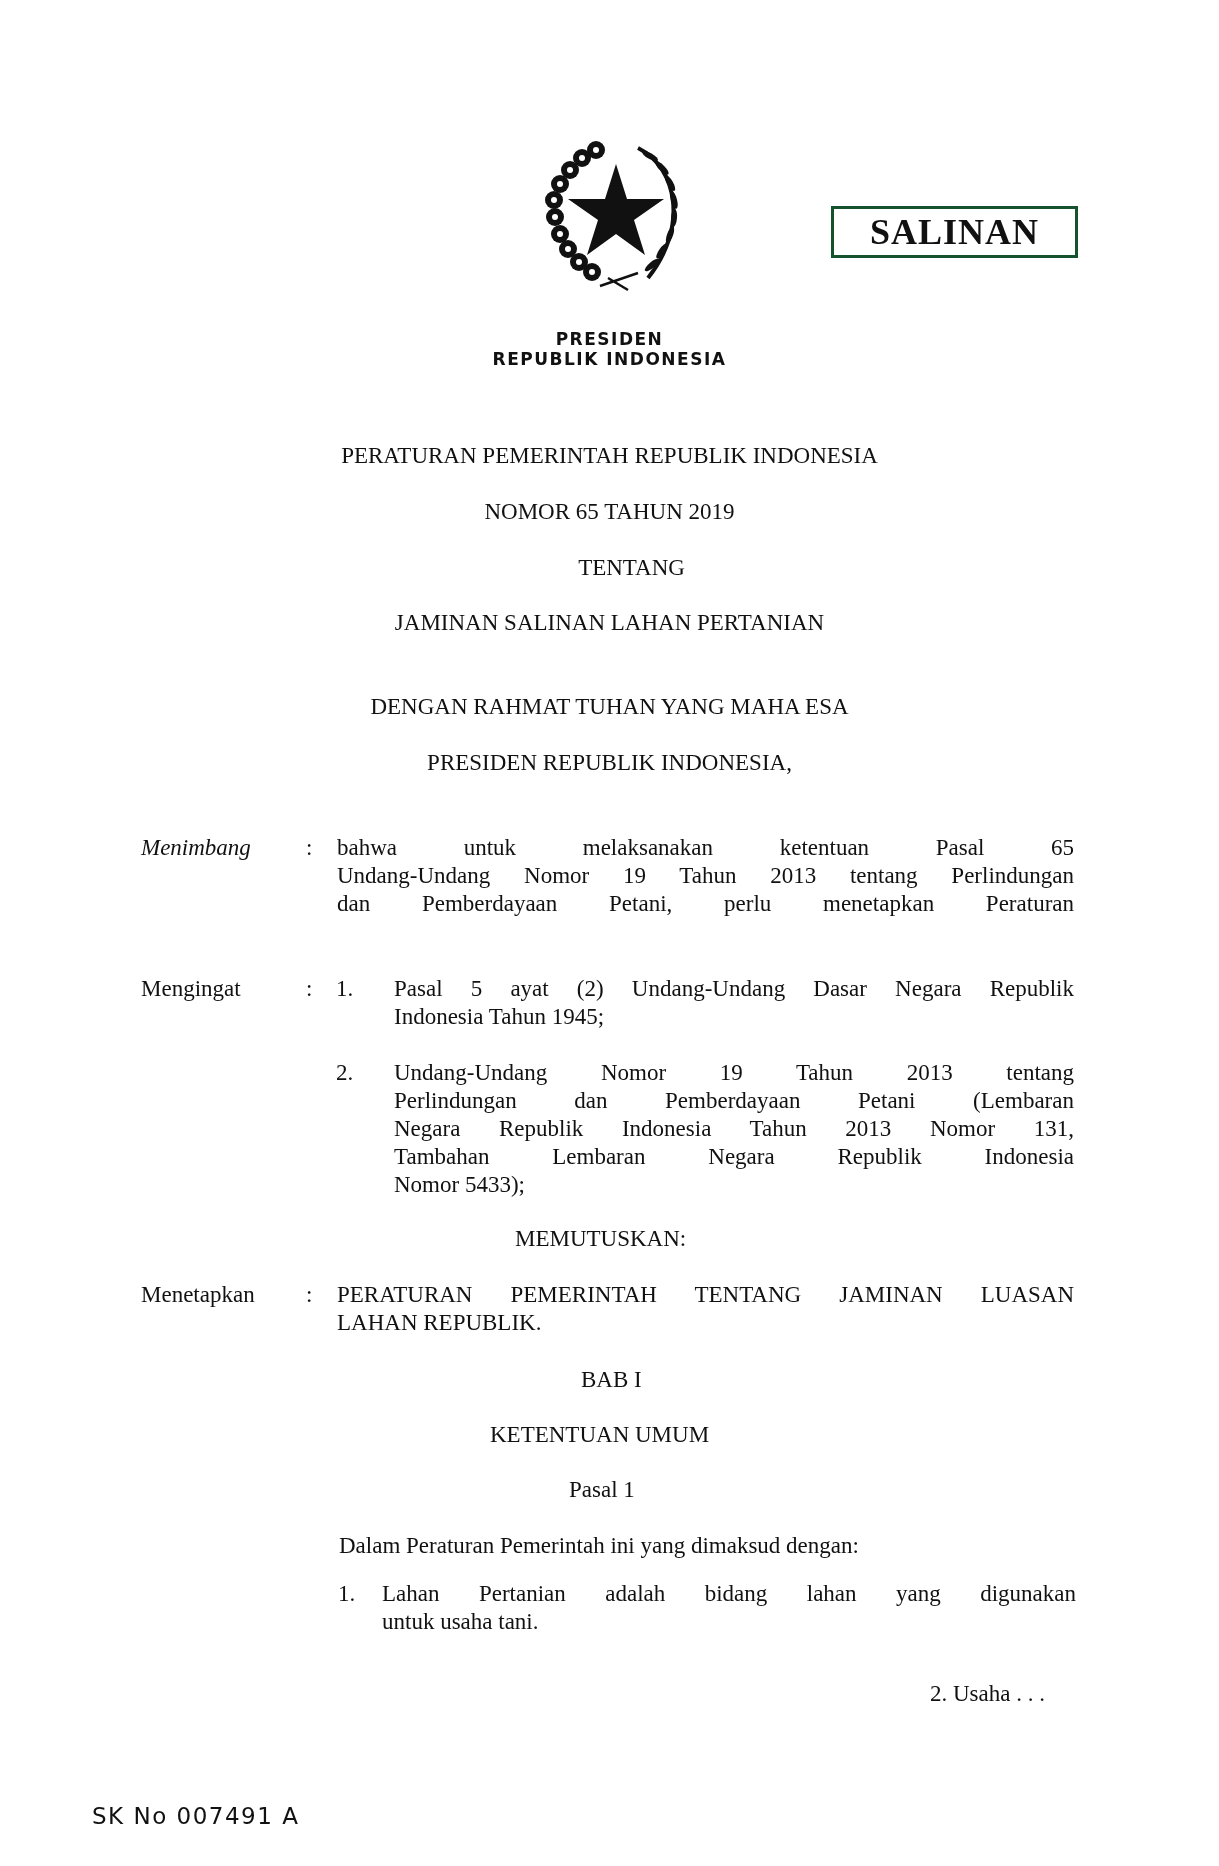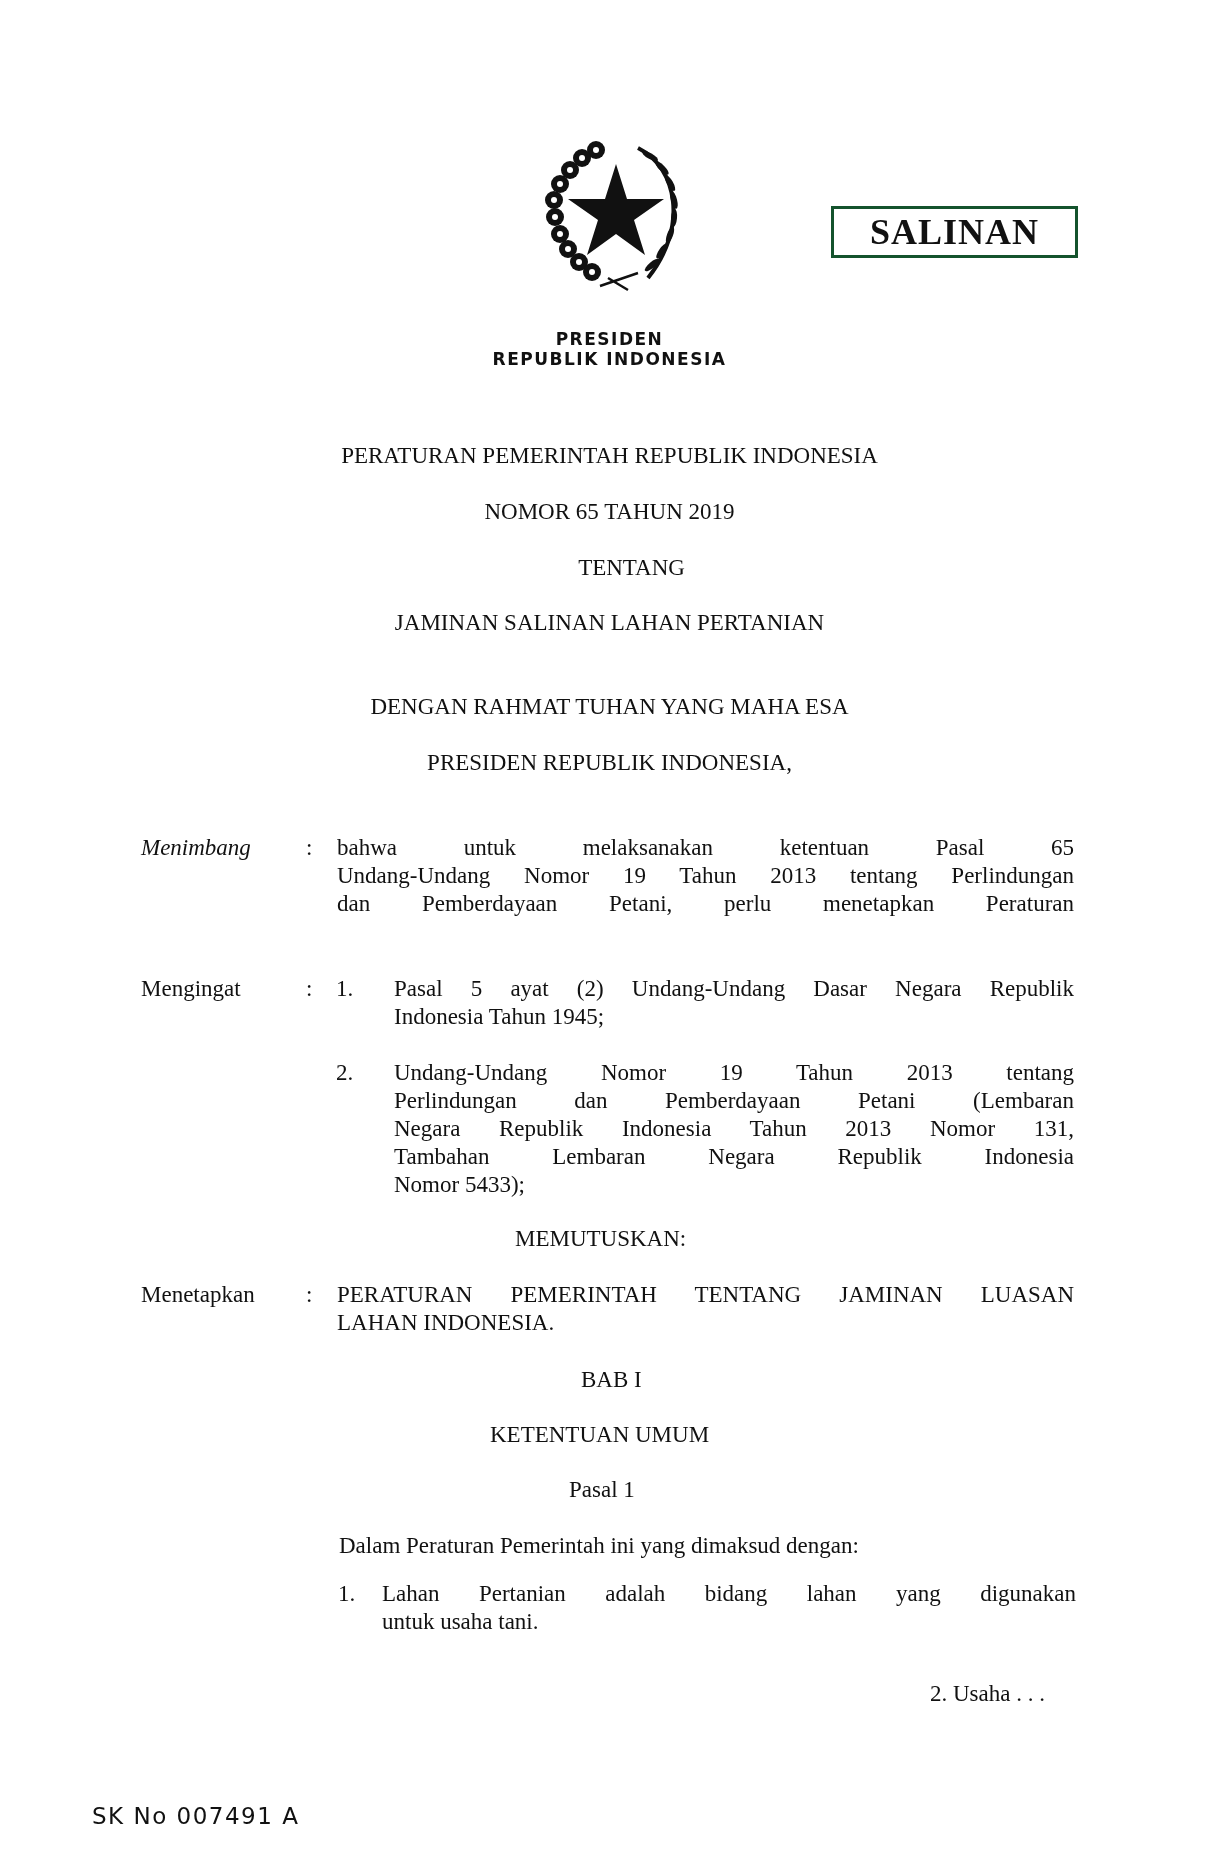--- a/index.html
+++ b/index.html
@@ -108,21 +108,21 @@
   <div class="justify-full">Tambahan Lembaran Negara Republik Indonesia</div>
   <div>Nomor 5433);</div>
 </div>
 
 <div class="abs body-text" style="left:515px; top:1225px;">MEMUTUSKAN:</div>
 
 <div class="abs body-text label-col" style="top:1281px;">Menetapkan</div>
 <div class="abs body-text colon" style="top:1281px;">:</div>
 <div class="abs body-text" style="left:337px; top:1281px; width:737px;">
   <div class="justify-full">PERATURAN PEMERINTAH TENTANG JAMINAN LUASAN</div>
-  <div>LAHAN INDONESIA.</div>
+  <div>LAHAN REPUBLIK.</div>
 </div>
 
 <div class="abs body-text" style="left:581px; top:1366px;">BAB I</div>
 <div class="abs body-text" style="left:490px; top:1421px;">KETENTUAN UMUM</div>
 <div class="abs body-text" style="left:569px; top:1476px;">Pasal 1</div>
 <div class="abs body-text" style="left:339px; top:1532px;">Dalam Peraturan Pemerintah ini yang dimaksud dengan:</div>
 
 <div class="abs body-text" style="left:338px; top:1580px;">1.</div>
 <div class="abs body-text" style="left:382px; top:1580px; width:694px;">
   <div class="justify-full">Lahan Pertanian adalah bidang lahan yang digunakan</div>

